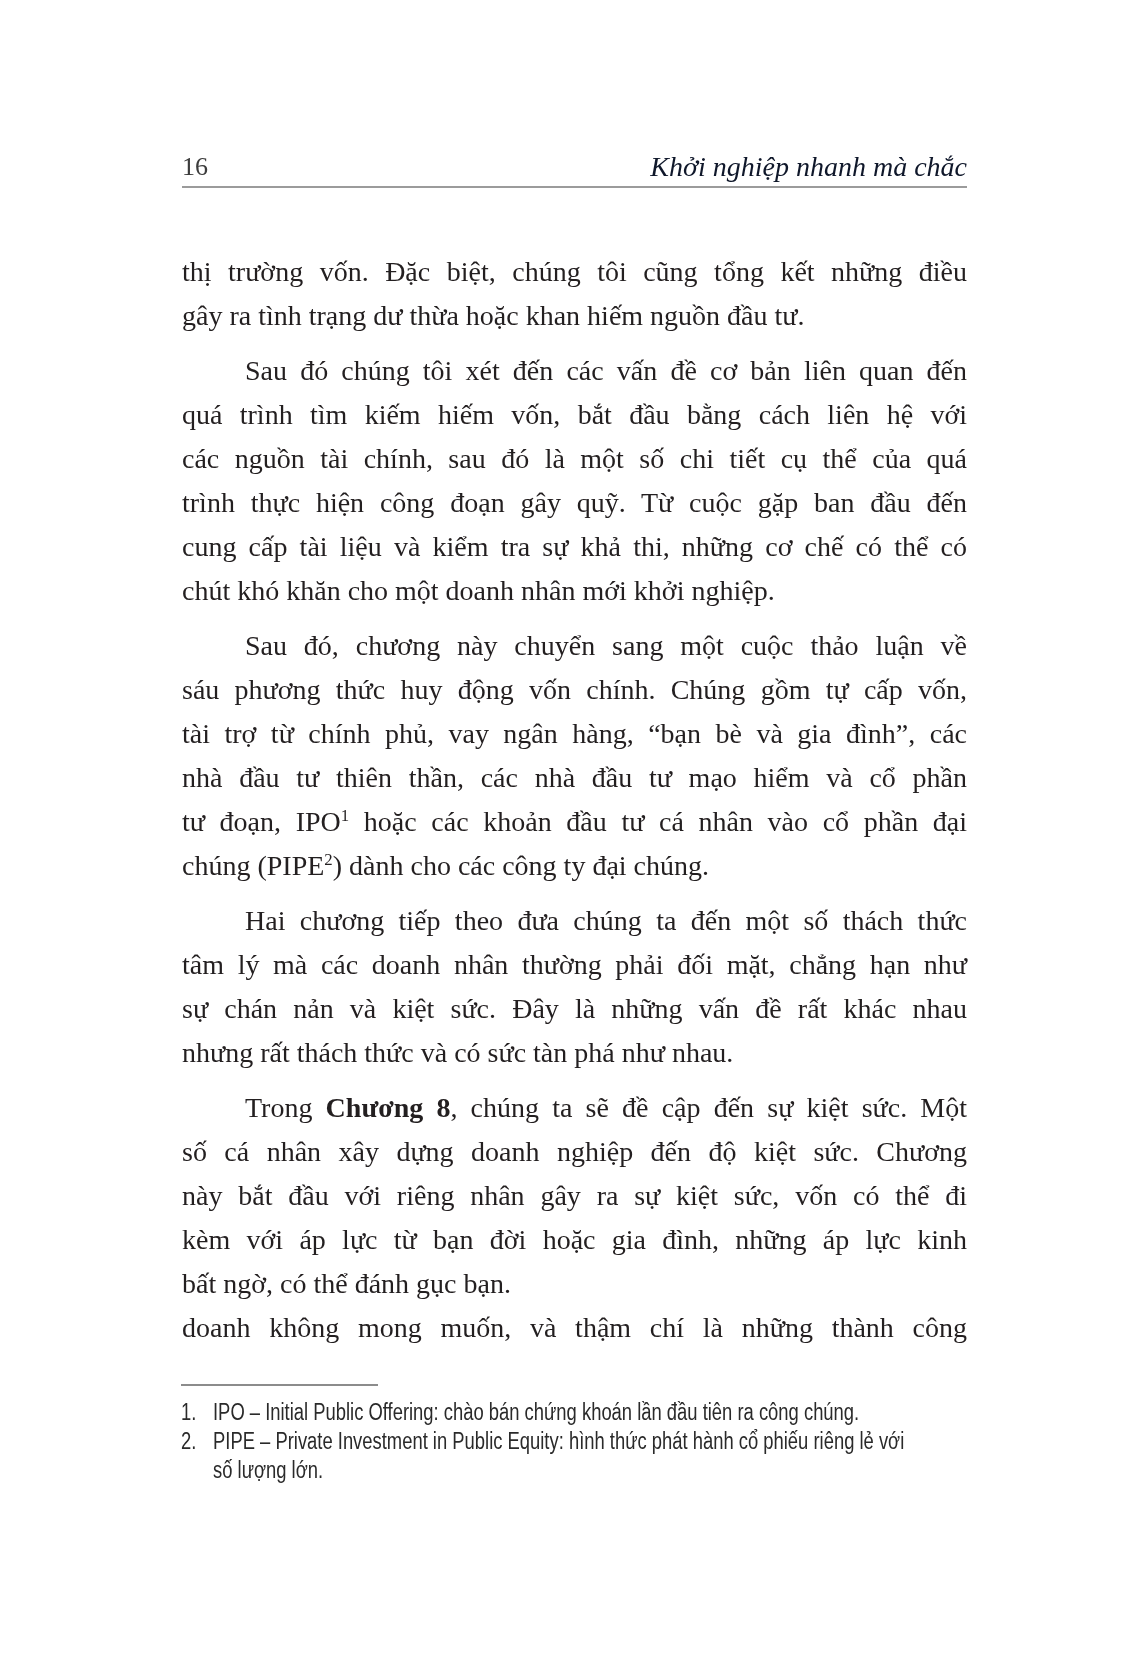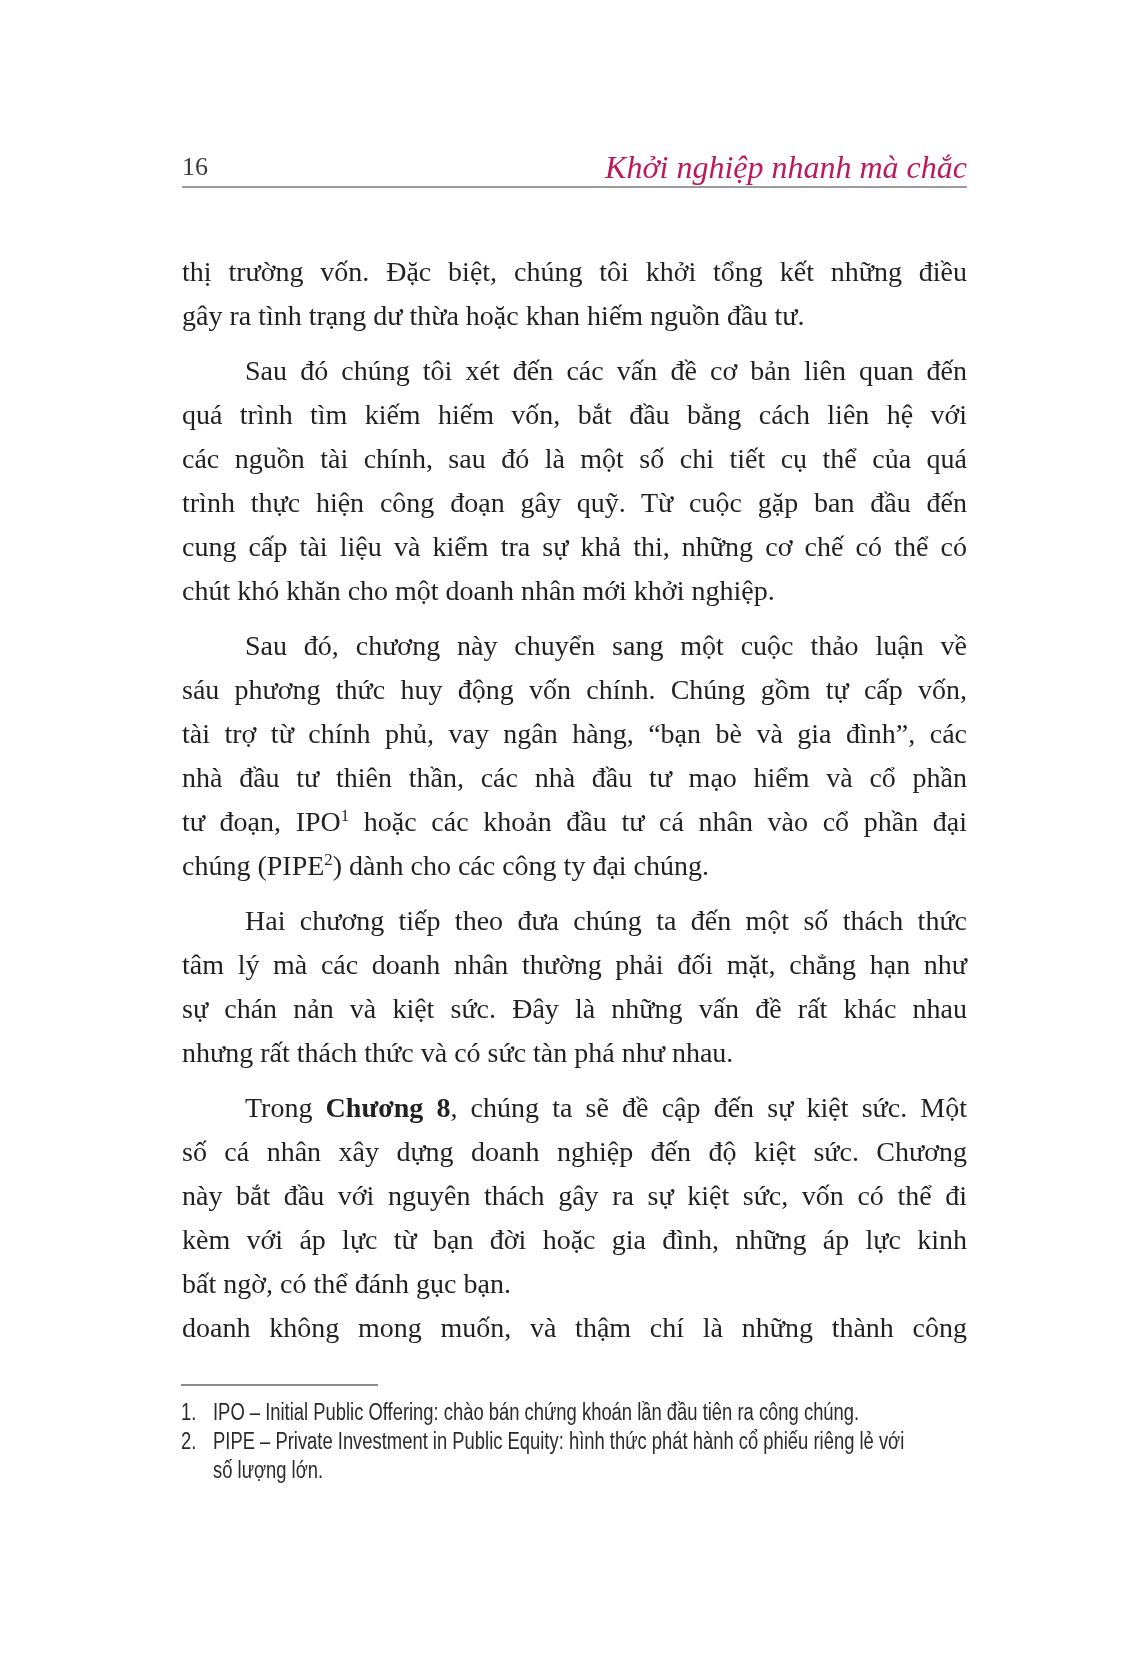--- a/index.html
+++ b/index.html
@@ -23,23 +23,23 @@
       line-height: 30px;
       color: #3c3c3c;
       font-weight: normal;
     }
     .running-title {
       position: absolute;
       right: 158px; 
       top: 152px;
       font-family: "Liberation Serif", serif;
       font-style: italic;
-      font-size: 32px;
+      font-size: 28px;
       line-height: 30px;
-      color: #be185d;
+      color: #0f172a;
       white-space: nowrap;
     }
     .header-rule {
       position: absolute;
       left: 182px;
       top: 186px;
       width: 785px;
       height: 2px;
       background: #9b9b9b;
     }
@@ -118,21 +118,21 @@
 </head>
 <body>
 
 <div class="page-number">16</div>
 <div class="running-title">Khởi nghiệp nhanh mà chắc</div>
 <div class="header-rule"></div>
 
 <div class="body-text">
 
   <p class="para">
-    <span class="ln">thị trường vốn. Đặc biệt, chúng tôi khởi tổng kết những điều</span>
+    <span class="ln">thị trường vốn. Đặc biệt, chúng tôi cũng tổng kết những điều</span>
     <span class="ln last">gây ra tình trạng dư thừa hoặc khan hiếm nguồn đầu tư.</span>
   </p>
 
   <p class="para">
     <span class="ln indent">Sau đó chúng tôi xét đến các vấn đề cơ bản liên quan đến</span>
     <span class="ln">quá trình tìm kiếm hiếm vốn, bắt đầu bằng cách liên hệ với</span>
     <span class="ln">các nguồn tài chính, sau đó là một số chi tiết cụ thể của quá</span>
     <span class="ln">trình thực hiện công đoạn gây quỹ. Từ cuộc gặp ban đầu đến</span>
     <span class="ln">cung cấp tài liệu và kiểm tra sự khả thi, những cơ chế có thể có</span>
     <span class="ln last">chút khó khăn cho một doanh nhân mới khởi nghiệp.</span>
@@ -150,21 +150,21 @@
   <p class="para">
     <span class="ln indent">Hai chương tiếp theo đưa chúng ta đến một số thách thức</span>
     <span class="ln">tâm lý mà các doanh nhân thường phải đối mặt, chẳng hạn như</span>
     <span class="ln">sự chán nản và kiệt sức. Đây là những vấn đề rất khác nhau</span>
     <span class="ln last">nhưng rất thách thức và có sức tàn phá như nhau.</span>
   </p>
 
   <p class="para">
     <span class="ln indent"><span>Trong </span><span class="bold">Chương 8</span><span>, chúng ta sẽ đề cập đến sự kiệt sức. Một</span></span>
     <span class="ln">số cá nhân xây dựng doanh nghiệp đến độ kiệt sức. Chương</span>
-    <span class="ln">này bắt đầu với nguyên thách gây ra sự kiệt sức, vốn có thể đi</span>
+    <span class="ln">này bắt đầu với riêng nhân gây ra sự kiệt sức, vốn có thể đi</span>
     <span class="ln">kèm với áp lực từ bạn đời hoặc gia đình, những áp lực kinh</span>
     <span class="ln last">bất ngờ, có thể đánh gục bạn.</span>
     <span class="ln">doanh không mong muốn, và thậm chí là những thành công</span>
   </p>
 
 </div>
 
 <div class="footnote-rule"></div>
 <div class="fn-wrap">
   <div class="fn">

